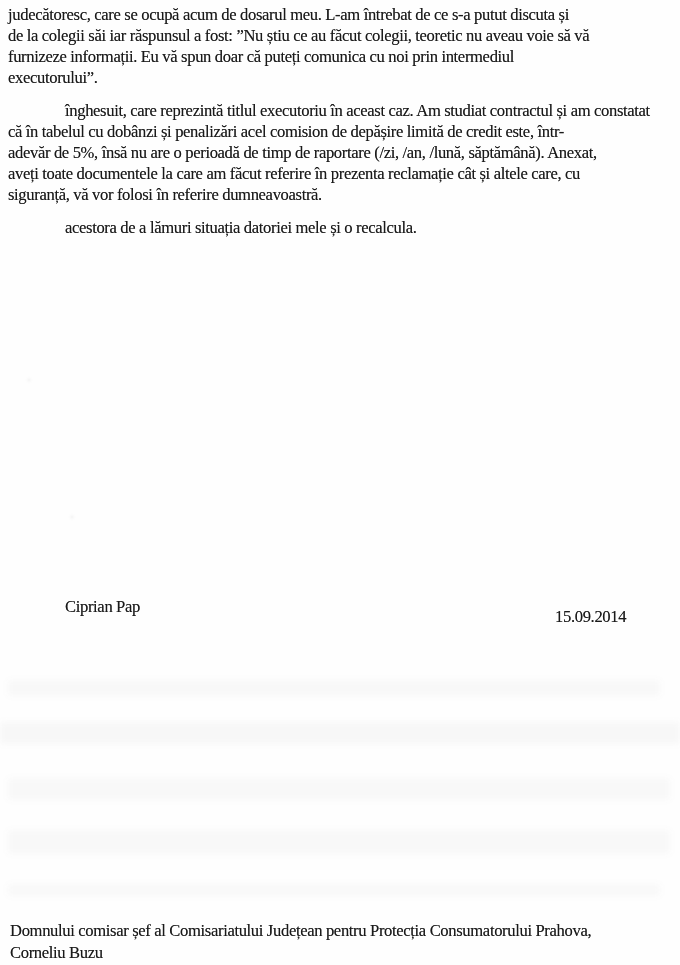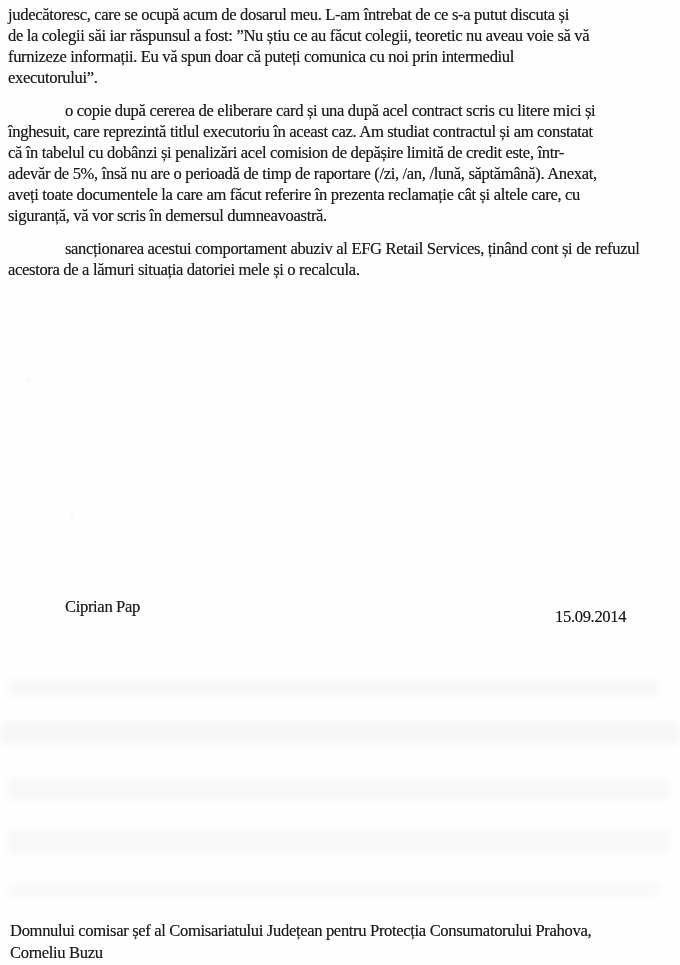--- a/index.html
+++ b/index.html
@@ -84,30 +84,28 @@
   <div class="body-text">
 
     <div class="para">
       <div class="line">judecătoresc, care se ocupă acum de dosarul meu. L-am întrebat de ce s-a putut discuta și</div>
       <div class="line">de la colegii săi iar răspunsul a fost: ”Nu știu ce au făcut colegii, teoretic nu aveau voie să vă</div>
       <div class="line">furnizeze informații. Eu vă spun doar că puteți comunica cu noi prin intermediul</div>
       <div class="line">executorului”.</div>
     </div>
 
     <div class="para indented">
-      <div class="line">o copie după cererea de eliberare card și una după acel contract scris cu litere mici și</div>
       <div class="line">înghesuit, care reprezintă titlul executoriu în aceast caz. Am studiat contractul și am constatat</div>
       <div class="line">că în tabelul cu dobânzi și penalizări acel comision de depășire limită de credit este, într-</div>
       <div class="line">adevăr de 5%, însă nu are o perioadă de timp de raportare (/zi, /an, /lună, săptămână). Anexat,</div>
       <div class="line">aveți toate documentele la care am făcut referire în prezenta reclamație cât și altele care, cu</div>
-      <div class="line">siguranță, vă vor scris în demersul dumneavoastră.</div>
+      <div class="line">siguranță, vă vor folosi în referire dumneavoastră.</div>
     </div>
 
     <div class="para indented">
-      <div class="line">sancționarea acestui comportament abuziv al EFG Retail Services, ținând cont și de refuzul</div>
       <div class="line">acestora de a lămuri situația datoriei mele și o recalcula.</div>
     </div>
 
   </div>
 
   <div class="signature">
     <div class="line sig-line">Ciprian Pap</div>
     <div class="line date">15.09.2014</div>
   </div>
 

